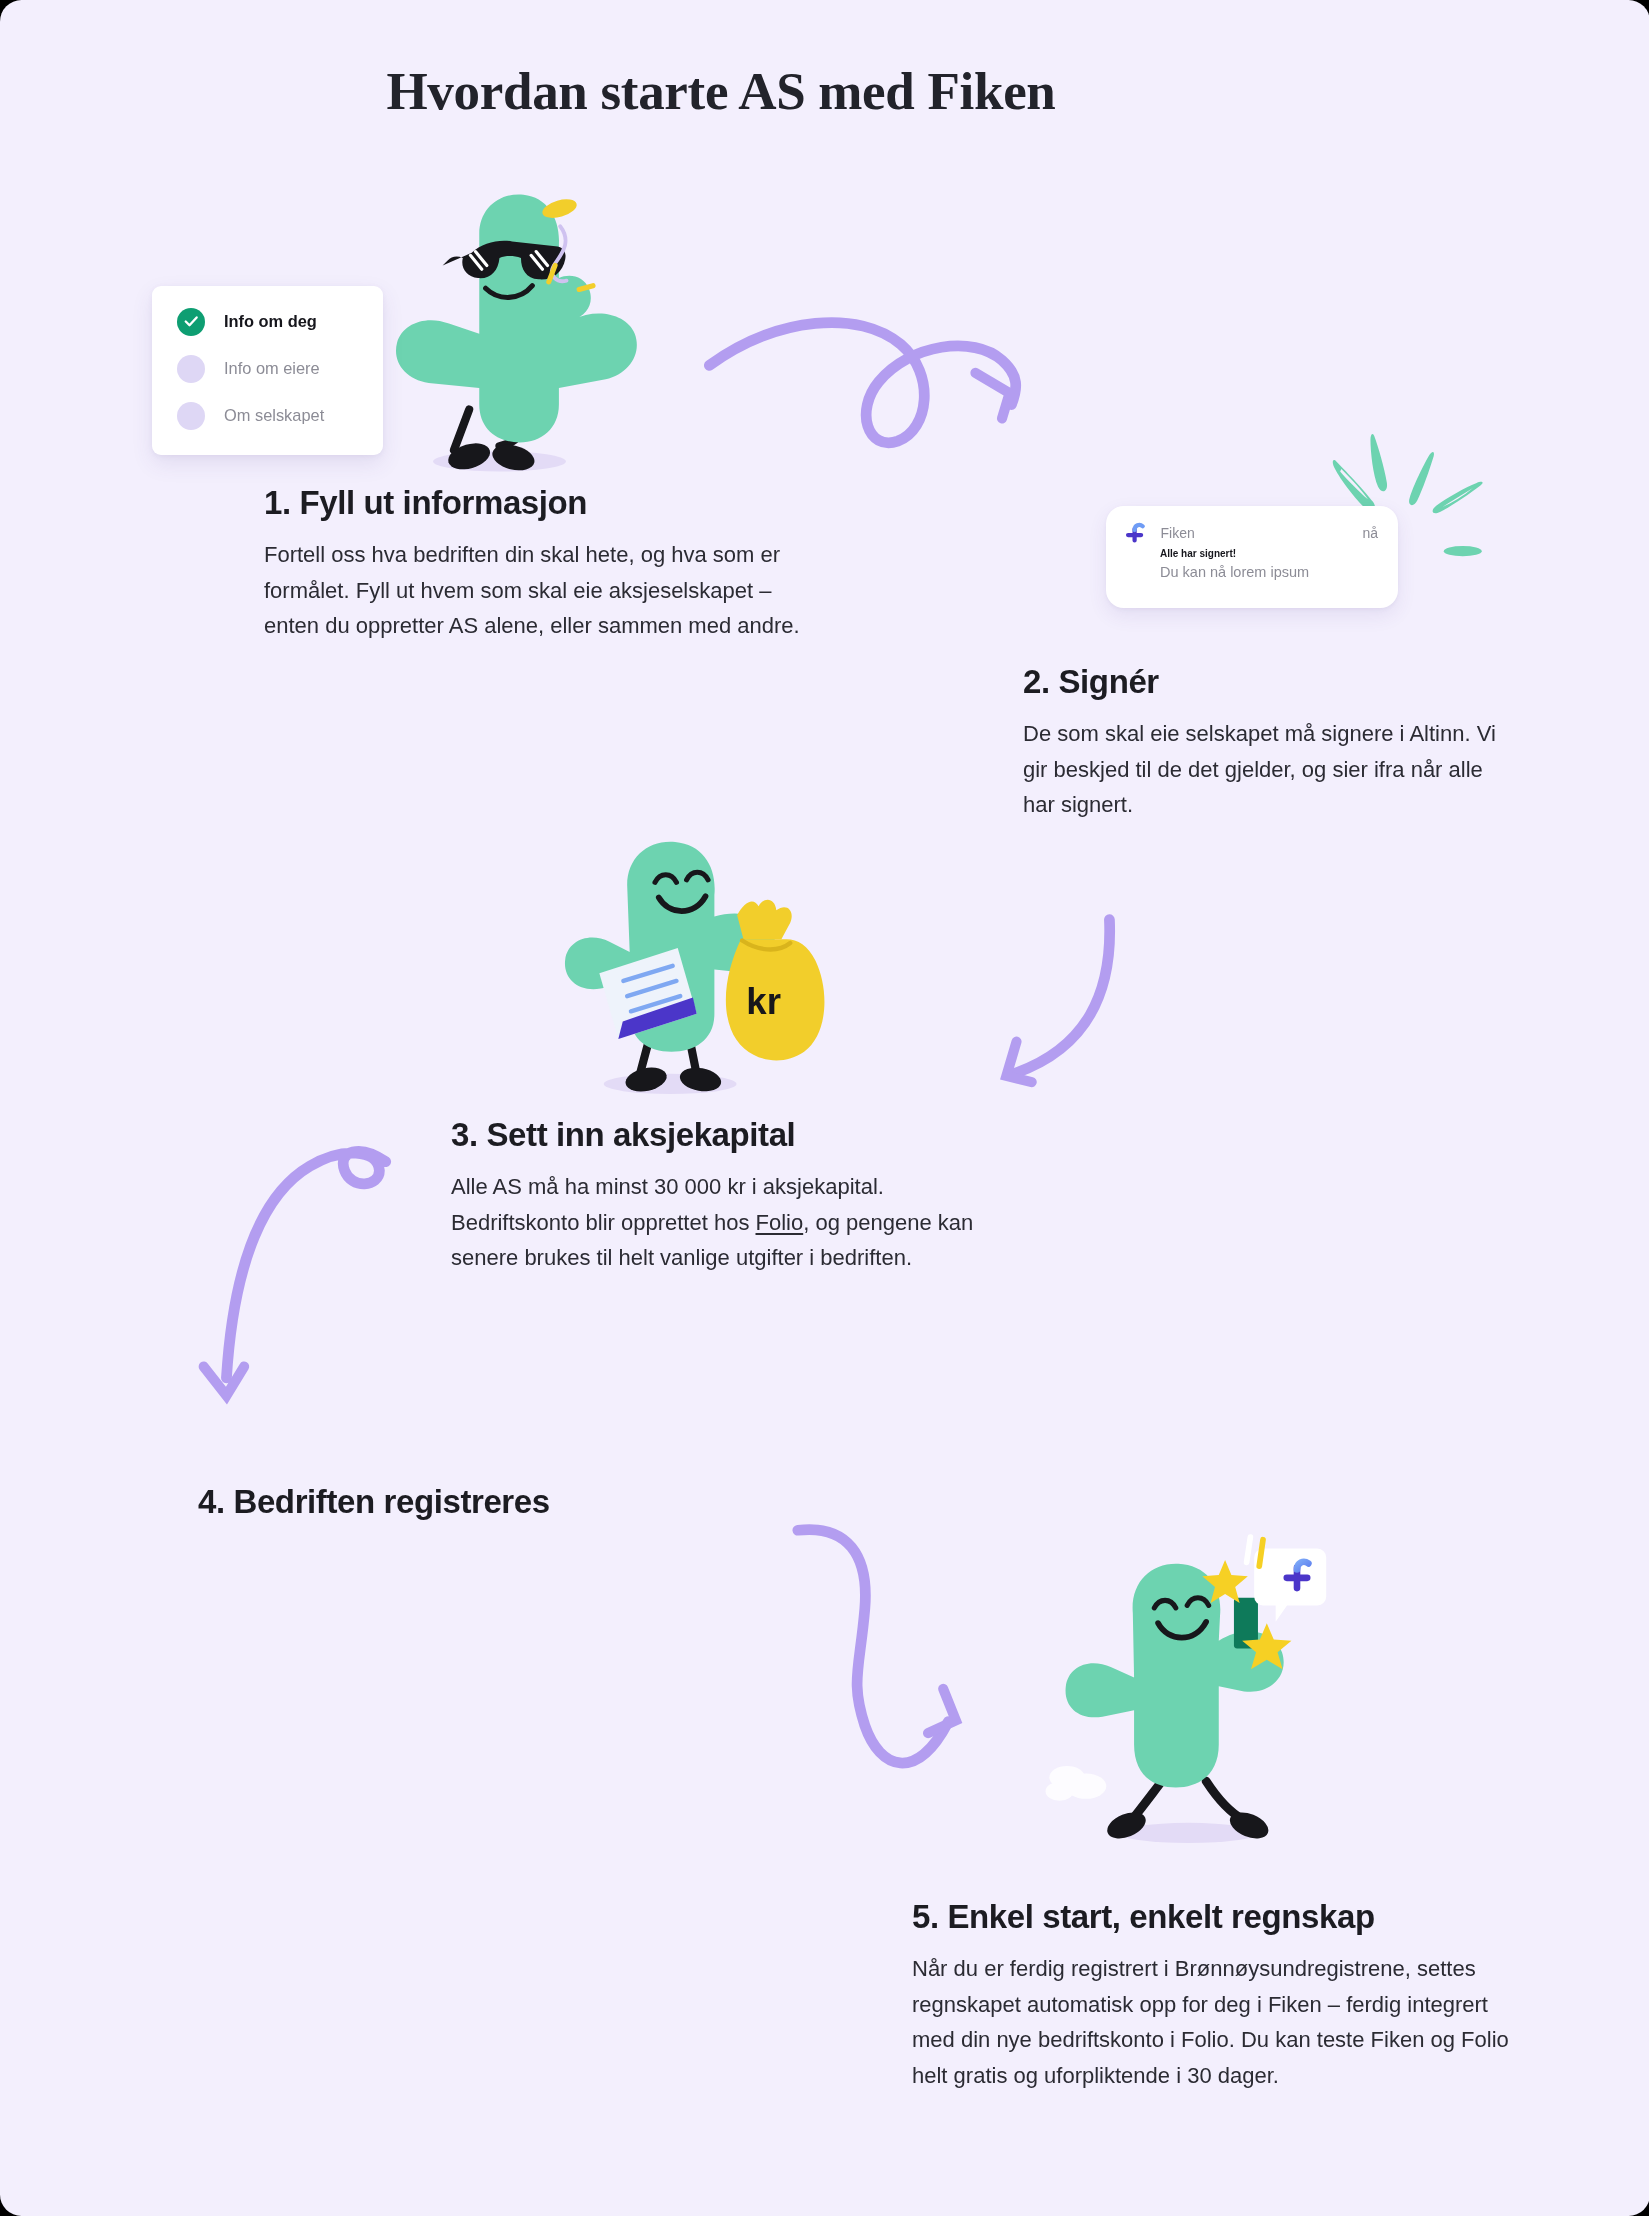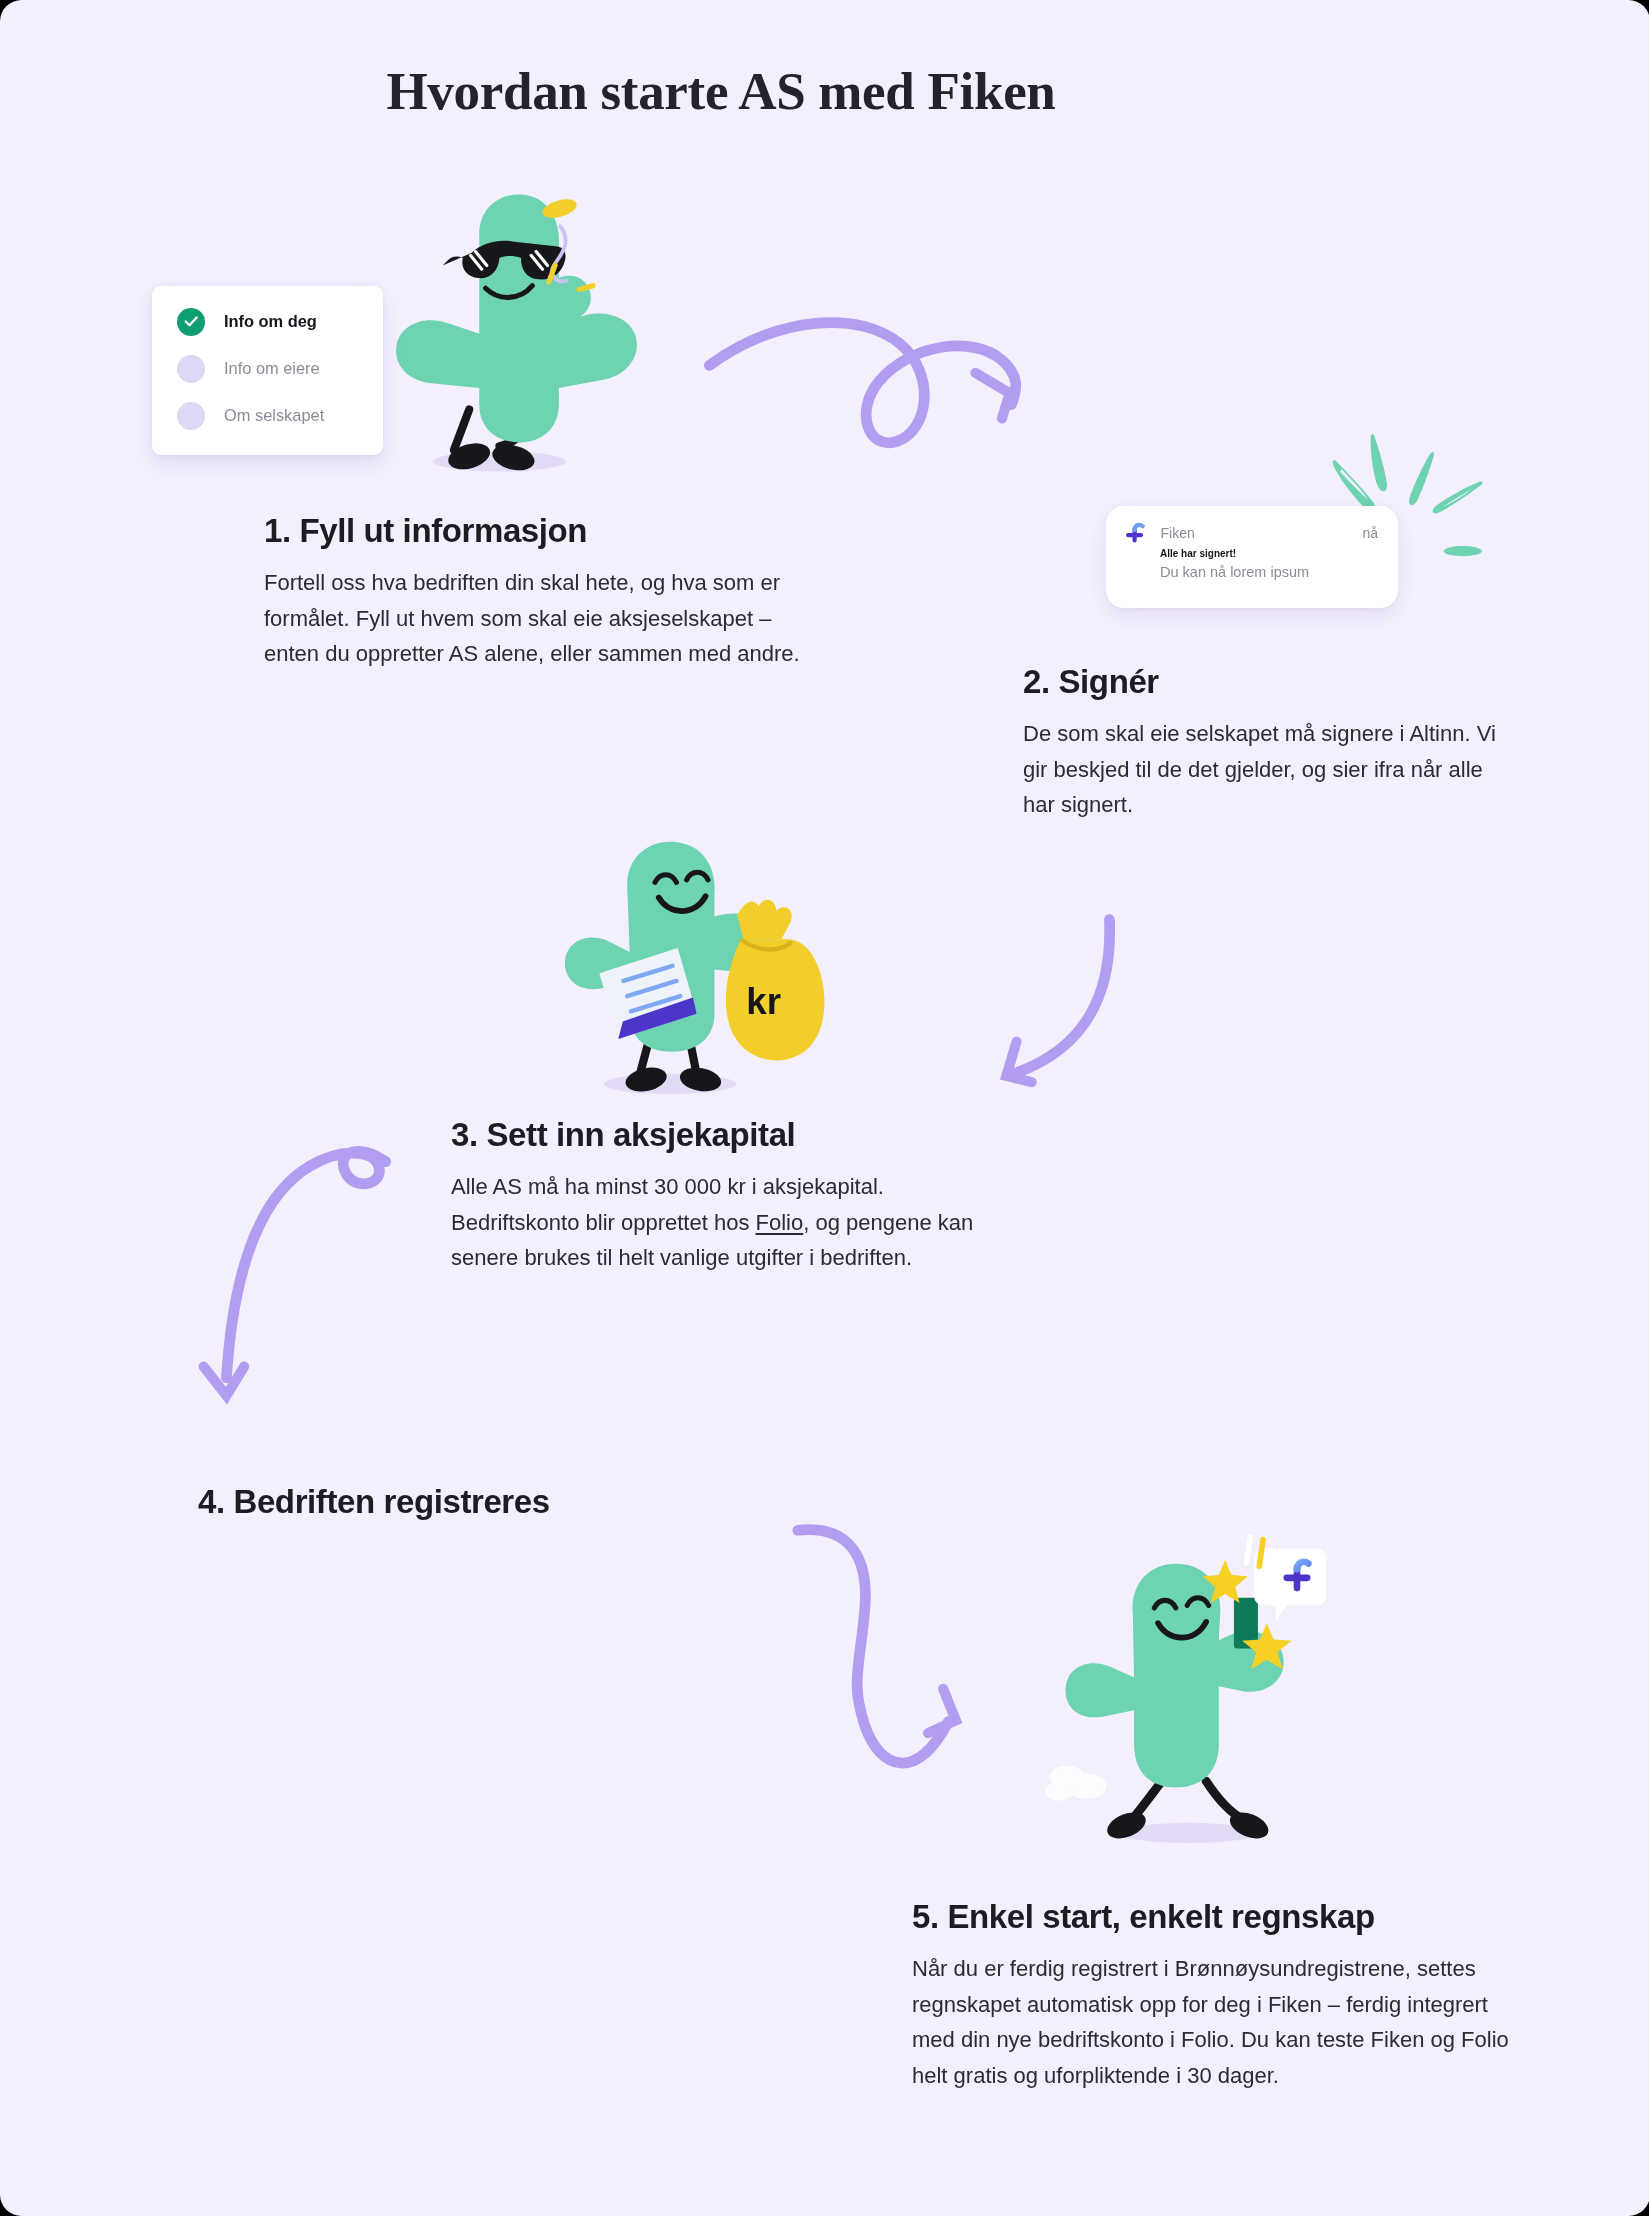--- a/index.html
+++ b/index.html
@@ -54,21 +54,21 @@
     line-height: 1.62;
     color: #2B2B33;
     font-weight: 400;
   }
   .step p a, .step p .lnk {
     color: #2B2B33;
     text-decoration: underline;
     text-underline-offset: 2.5px;
   }
 
-  #step1 { left: 264px; top: 512px;  width: 544px; }
+  #step1 { left: 264px; top: 484px;  width: 544px; }
   #step2 { left: 1023px; top: 663px; width: 480px; }
   #step3 { left: 451px;  top: 1116px; width: 537px; }
   #step4 { left: 198px;  top: 1483px; width: 544px; }
   #step5 { left: 912px; top: 1898px; width: 601px; }
 
   
   #checklist-card {
     left: 152px; top: 286px;
     width: 231px; height: 169px;
     background: #fff;

